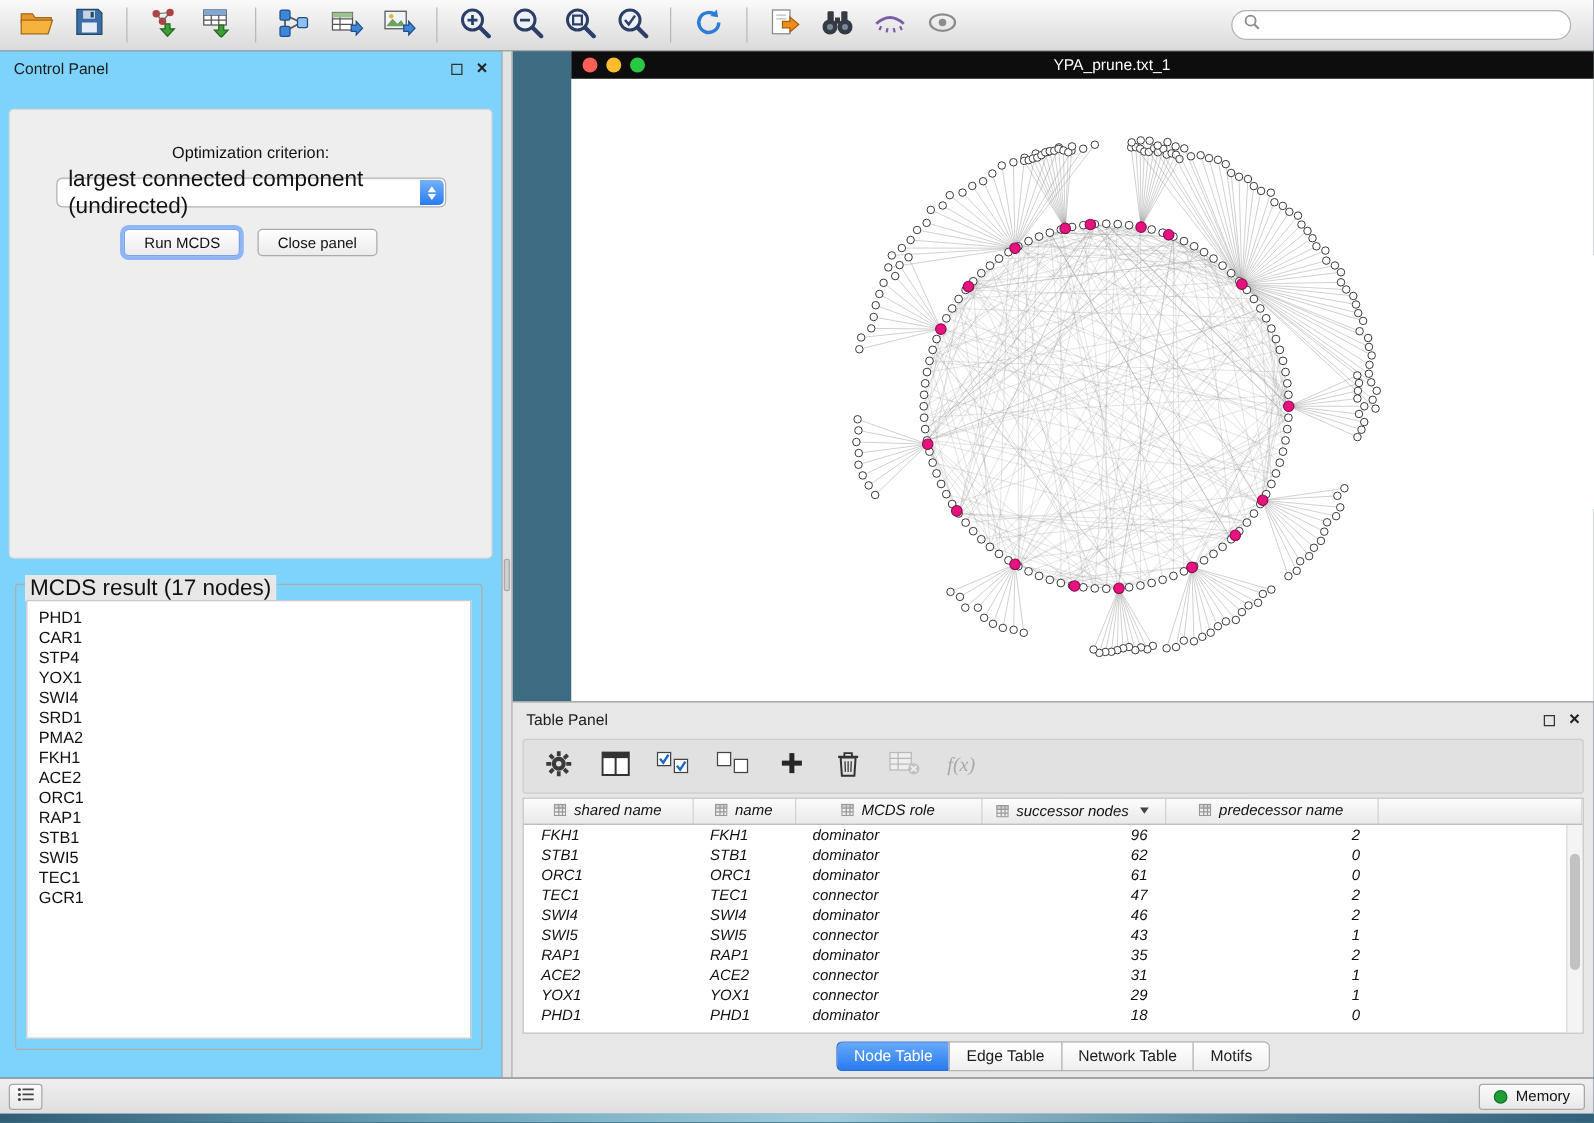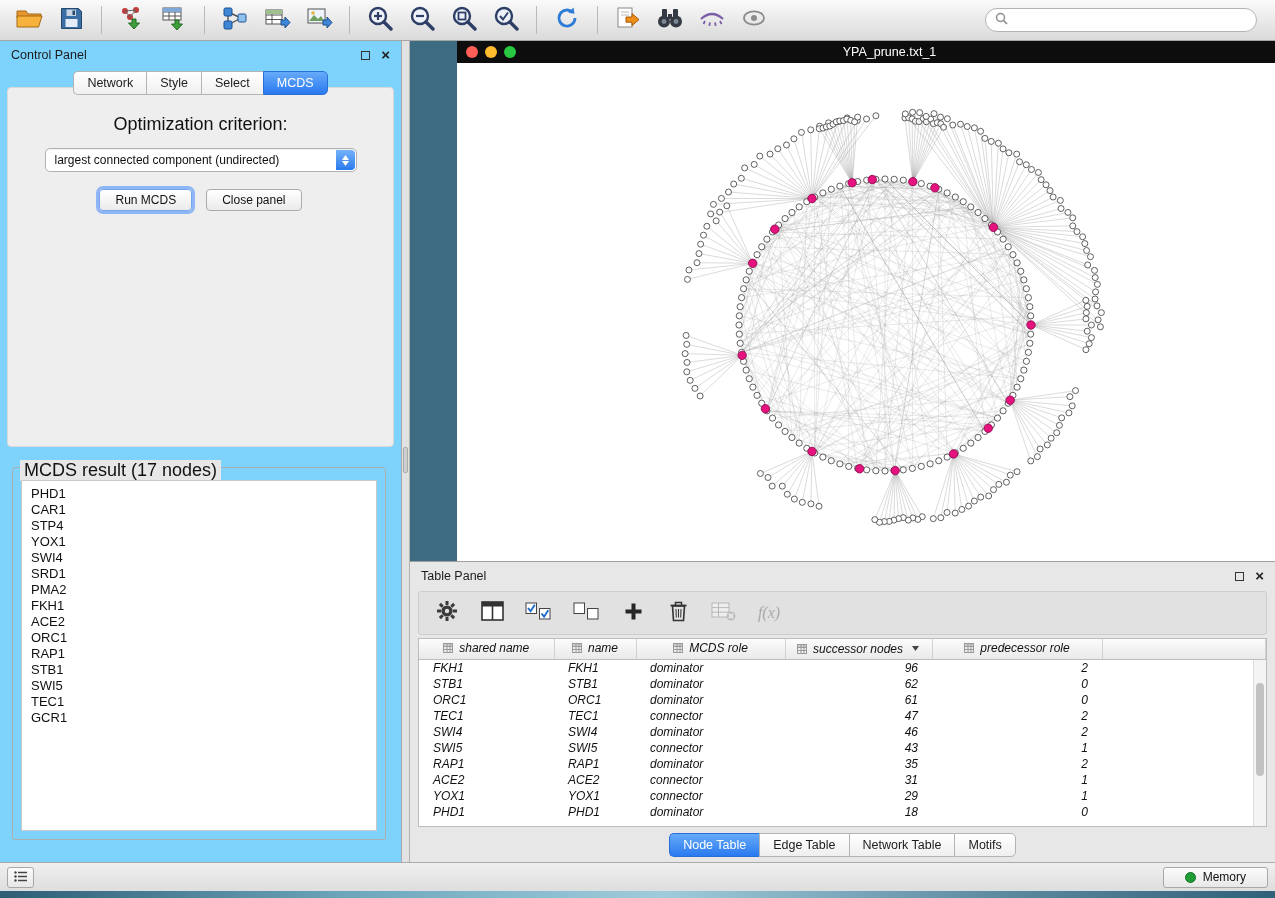--- a/index.html
+++ b/index.html
@@ -30,23 +30,23 @@
 
   .ctabs { display:flex; justify-content:center; margin-top:2px; position:relative; z-index:2; }
   .ctab { font-size:12.5px; padding:4px 13px; background:linear-gradient(#ffffff,#f0f0f0);
           border:1px solid #b4b4b4; border-right:none; color:#1c1c1c; }
   .ctab:first-child { border-radius:5px 0 0 5px; }
   .ctab:last-child { border-right:1px solid #b4b4b4; border-radius:0 5px 5px 0; }
   .ctab.active { background:linear-gradient(#66aaf9,#2a7af0); color:#fff; border-color:#2a6fd8; }
 
   .cp-card { position:absolute; left:7px; right:7px; top:46px; height:360px;
              background:#eeeeee; border:1px solid #d8d8d8; border-radius:4px; }
-  .opt-label { text-align:center; margin-top:26px; font-size:18px; color:#111; }
+  .opt-label { text-align:center; margin-top:26px; font-size:13px; color:#111; }
   .combo { position:relative; margin:13px auto 0; width:312px; height:24px; background:#fff;
-           border:1px solid #b1b1b1; border-radius:5px; font-size:12px; color:#111;
+           border:1px solid #b1b1b1; border-radius:5px; font-size:18px; color:#111;
            display:flex; align-items:center; padding-left:9px;
            box-shadow:inset 0 1px 1px rgba(0,0,0,.06); }
   .combo-step { position:absolute; right:1px; top:1px; bottom:1px; width:19px;
                 border-radius:0 4px 4px 0; background:linear-gradient(#74b2fa,#2a7af0);
                 display:flex; flex-direction:column; align-items:center; justify-content:center; gap:1px; }
   .btn-row { display:flex; justify-content:center; gap:14px; margin-top:17px; }
   .btn { font-size:12px; color:#111; padding:3px 15px; border:1px solid #ababab; border-radius:4px;
          background:linear-gradient(#ffffff,#ebebeb); }
   .btn.focused { box-shadow:0 0 0 3px rgba(90,150,250,.65); border-color:#76a6ea; }
 
@@ -103,21 +103,21 @@
   .btab.active { background:linear-gradient(#66aaf9,#2a7af0); color:#fff; border-color:#2a6fd8; }
 
   
   .status-bar { position:absolute; left:0; top:862px; width:1275px; height:29px;
                 background:linear-gradient(#efefef,#dedede); border-top:1px solid #ababab;
                 display:flex; align-items:center; padding:0 7px; }
   .menu-btn { width:27px; height:21px; background:linear-gradient(#fbfbfb,#e8e8e8);
               border:1px solid #a8a8a8; border-radius:3px;
               display:flex; align-items:center; justify-content:center; }
   .memory-btn { margin-left:auto; display:flex; align-items:center; gap:7px; height:21px;
-                padding:0 21px; background:linear-gradient(#fbfbfb,#e8e8e8);
+                padding:0 11px; background:linear-gradient(#fbfbfb,#e8e8e8);
                 border:1px solid #a8a8a8; border-radius:3px; font-size:12px; color:#111; }
   .mem-dot { width:11px; height:11px; border-radius:50%; background:#1f9e35; border:1px solid #13702a; }
   .desktop-strip { position:absolute; left:0; top:891px; width:1275px; height:7px;
                    background:linear-gradient(90deg,#2e5d74,#6fa7bd 28%,#9fccdb 52%,#5d8ba0 78%,#31607a); }
 </style>
 </head>
 <body>
 
 <div class="app">
 
@@ -267,26 +267,20 @@
   </div>
 
   <div class="control-panel">
     <div class="panel-header">
       <span>Control Panel</span>
       <span class="win-btns">
         <span class="float-box"></span>
         <span class="close-x">×</span>
       </span>
     </div>
-    <div class="ctabs">
-        <div class="ctab">Network</div>
-        <div class="ctab">Style</div>
-        <div class="ctab">Select</div>
-        <div class="ctab active">MCDS</div>
-      </div>
     <div class="cp-card">
       <div class="opt-label">Optimization criterion:</div>
       <div class="combo">
         <span>largest connected component (undirected)</span>
         <span class="combo-step">
           <svg width="7" height="5">
               <path d="M3.5 0 L7 5 H0z" fill="#fff"></path>
             </svg>
           <svg width="7" height="5">
               <path d="M3.5 5 L0 0 H7z" fill="#fff"></path>
@@ -1173,21 +1167,21 @@
                     <line x1="0.5" y1="6.5" x2="9.5" y2="6.5" stroke="#999"></line>
                   </svg></span><span>successor nodes</span><span class="hdr-menu"><svg width="9" height="7">
                     <path d="M1 1 h7 L4.5 6z" fill="#444"></path>
                   </svg></span></th>
               <th><span class="hdr-grid"><svg width="10" height="10" viewBox="0 0 10 10">
                     <rect x="0.5" y="0.5" width="9" height="9" fill="#efefef" stroke="#999"></rect>
                     <rect x="0.5" y="0.5" width="9" height="3" fill="#cfcfcf" stroke="#999"></rect>
                     <line x1="4" y1="0.5" x2="4" y2="9.5" stroke="#999"></line>
                     <line x1="7" y1="0.5" x2="7" y2="9.5" stroke="#999"></line>
                     <line x1="0.5" y1="6.5" x2="9.5" y2="6.5" stroke="#999"></line>
-                  </svg></span><span>predecessor role</span></th>
+                  </svg></span><span>predecessor name</span></th>
               <th></th>
             </tr>
           </thead>
         <tbody>
             <tr>
               <td class="txt">FKH1</td>
               <td class="txt">FKH1</td>
               <td class="txt">dominator</td>
               <td class="num">96</td>
               <td class="num">2</td>

